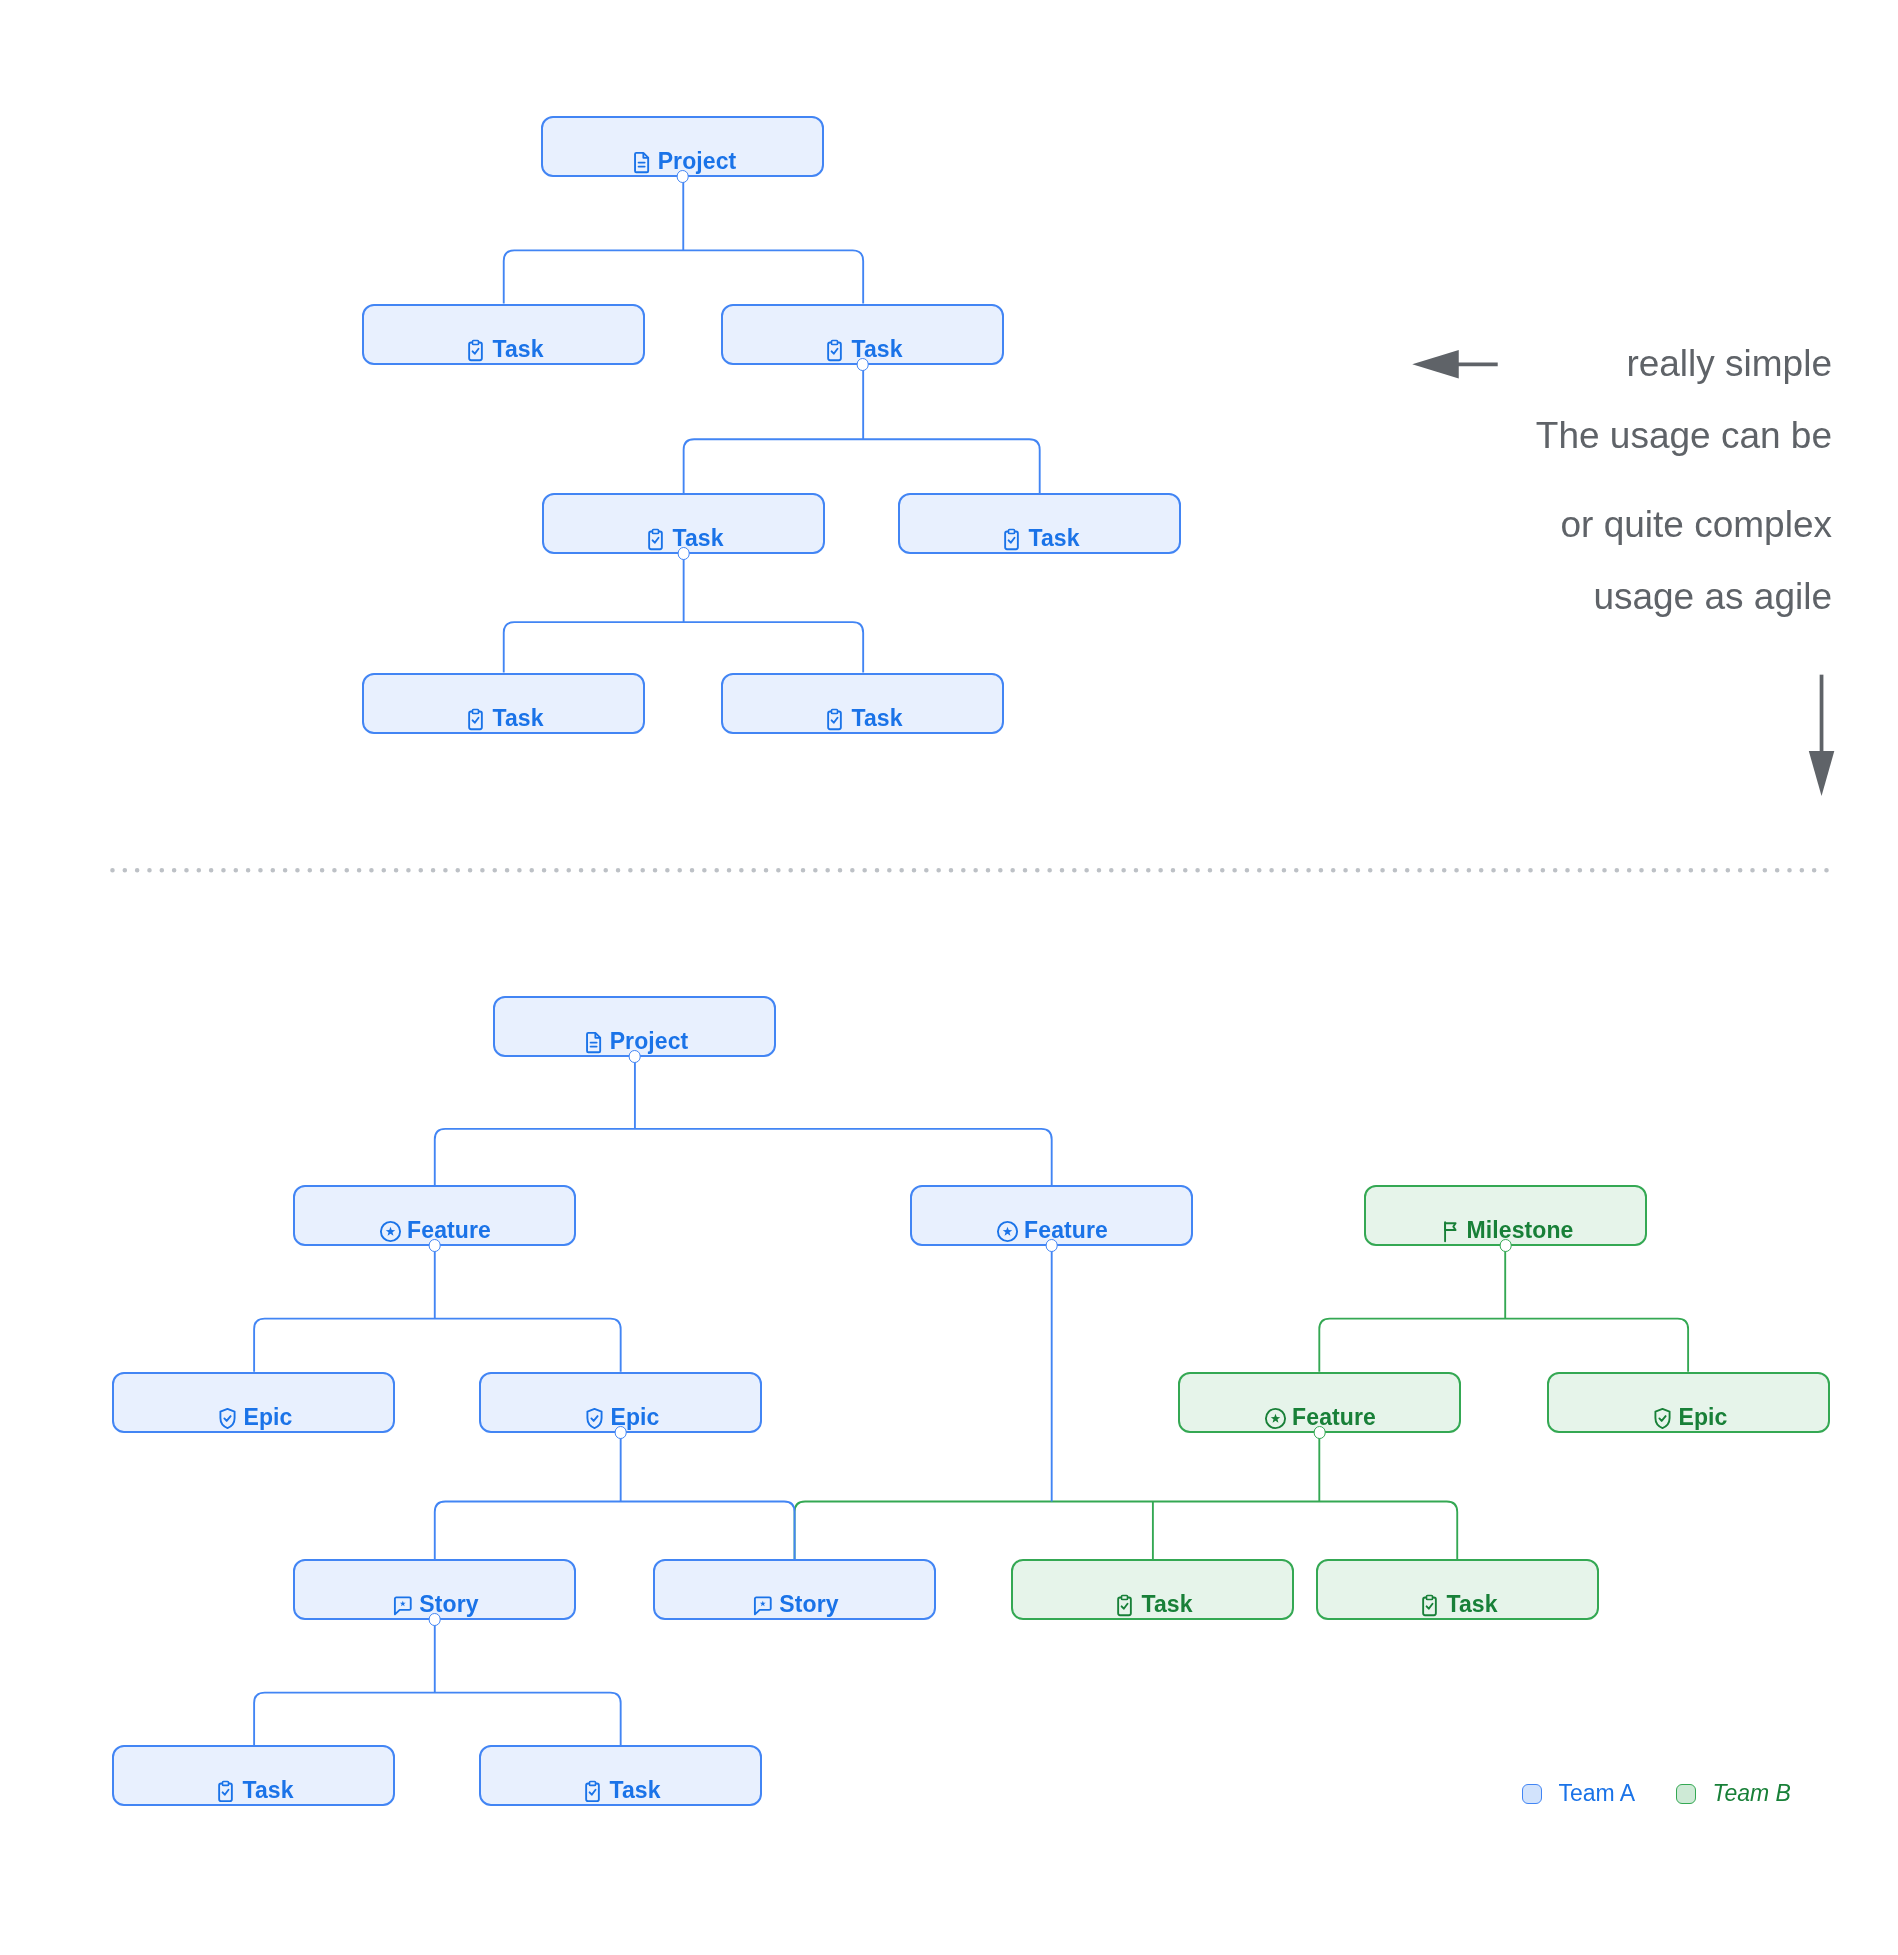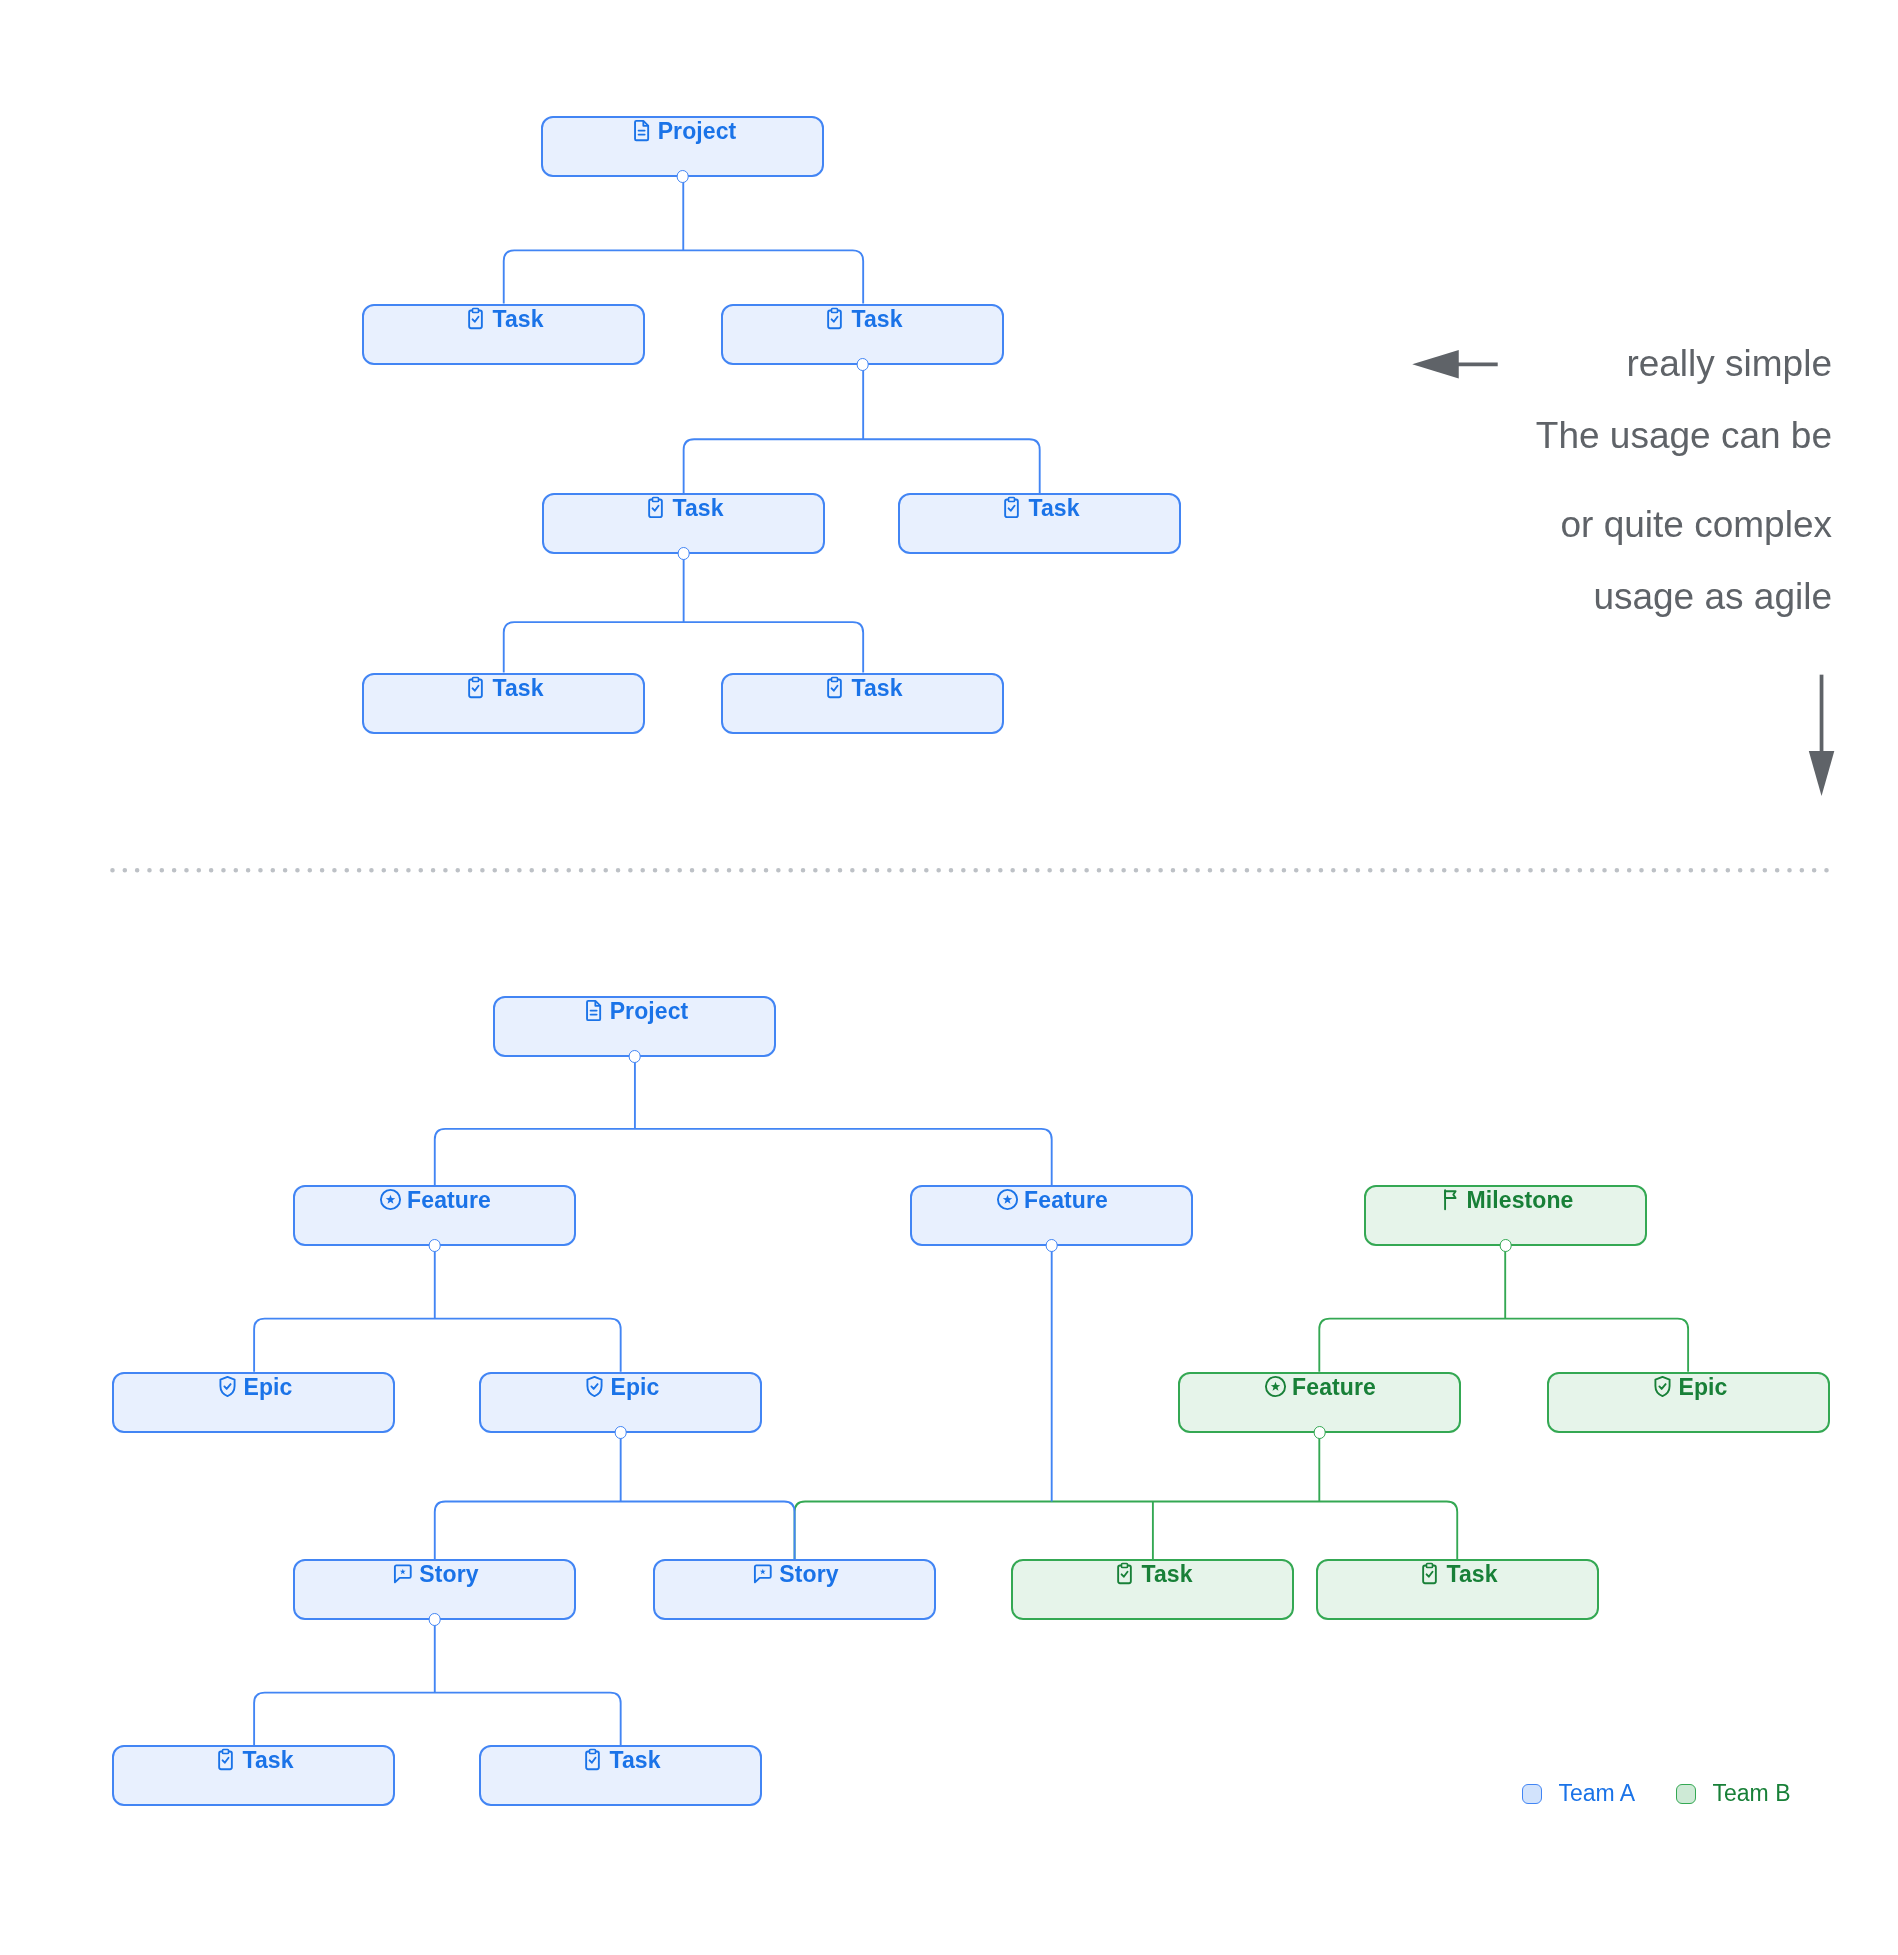--- a/index.html
+++ b/index.html
@@ -8,21 +8,21 @@
     font-family:"Liberation Sans","DejaVu Sans",sans-serif;
   }
   svg.wires{position:absolute;left:0;top:0;z-index:1;}
   .wire-a{stroke:var(--team-a-border);stroke-width:2.5;fill:none;}
   .wire-b{stroke:var(--team-b-border);stroke-width:2.5;fill:none;}
   .arrow-stroke{stroke:var(--annotation-gray);stroke-width:5;fill:none;}
   .arrow-fill{fill:var(--annotation-gray);}
   .divider{stroke:var(--divider-dots);}
   .node{
     position:absolute;width:283px;height:61px;border-radius:12px;
-    display:flex;align-items:flex-start;justify-content:center;gap:4px;
+    display:flex;align-items:flex-end;justify-content:center;gap:4px;
     font-size:23px;font-weight:600;letter-spacing:0.1px;z-index:2;box-sizing:border-box;
   }
   .team-a{
     background:var(--team-a-fill);border:2.2px solid var(--team-a-border);color:var(--team-a-text);
     --node-bg:var(--team-a-fill);--dot:var(--team-a-border);
   }
   .team-b{
     background:var(--team-b-fill);border:2.2px solid var(--team-b-border);color:var(--team-b-text);
     --node-bg:var(--team-b-fill);--dot:var(--team-b-border);
   }
@@ -34,21 +34,21 @@
   }
   .ann{
     position:absolute;right:66px;text-align:right;color:var(--annotation-gray);
     font-size:37px;line-height:72px;font-weight:400;z-index:2;white-space:nowrap;
   }
   .legend-item{
     position:absolute;top:1780px;display:flex;align-items:center;gap:16.5px;
     font-size:23px;font-weight:500;z-index:2;white-space:nowrap;
   }
   #legend-a{left:1474px;color:var(--team-a-text);margin-left:48px;}
-  #legend-b{left:1676px;color:var(--team-b-text);}
+  #legend-b{left:1676px;color:var(--team-b-text);font-style:italic;}
   .swatch{width:20px;height:20px;border-radius:6px;box-sizing:border-box;border:1.9px solid;flex:0 0 auto;}
   .swatch-a{background:var(--legend-a-swatch);border-color:var(--team-a-border);}
   .swatch-b{background:var(--legend-b-swatch);border-color:var(--team-b-border);}
 </style>
 </head>
 <body>
 
 <svg width="0" height="0" style="position:absolute" aria-hidden="true">
   <defs>
     <symbol id="ic-document" viewBox="0 0 24 24">

